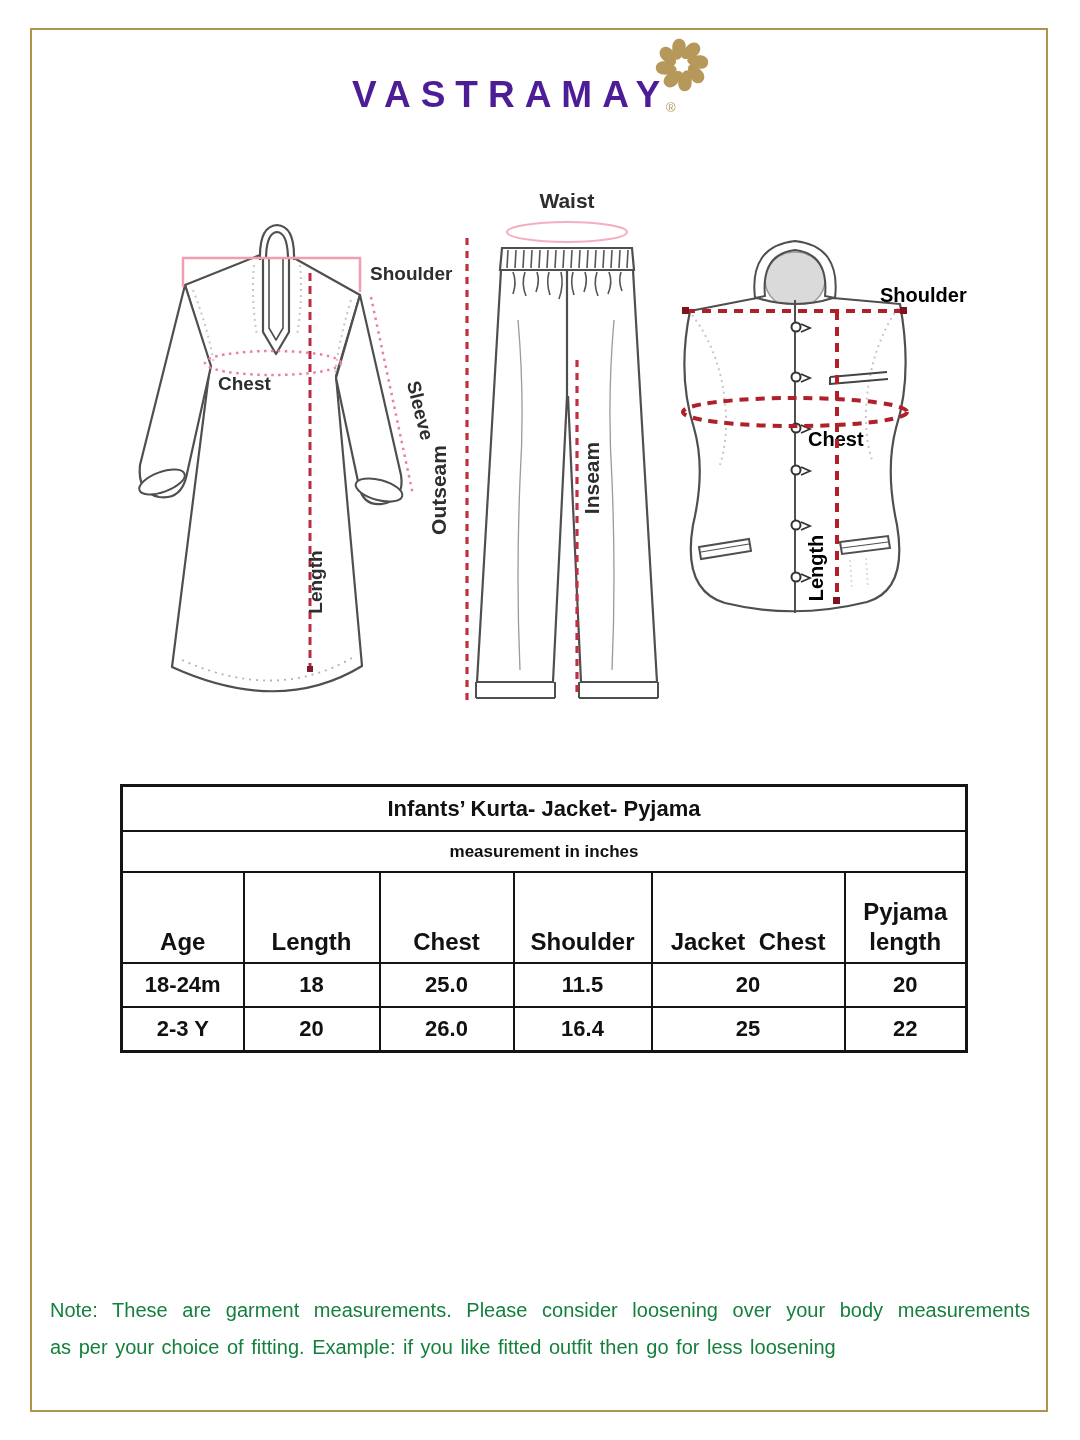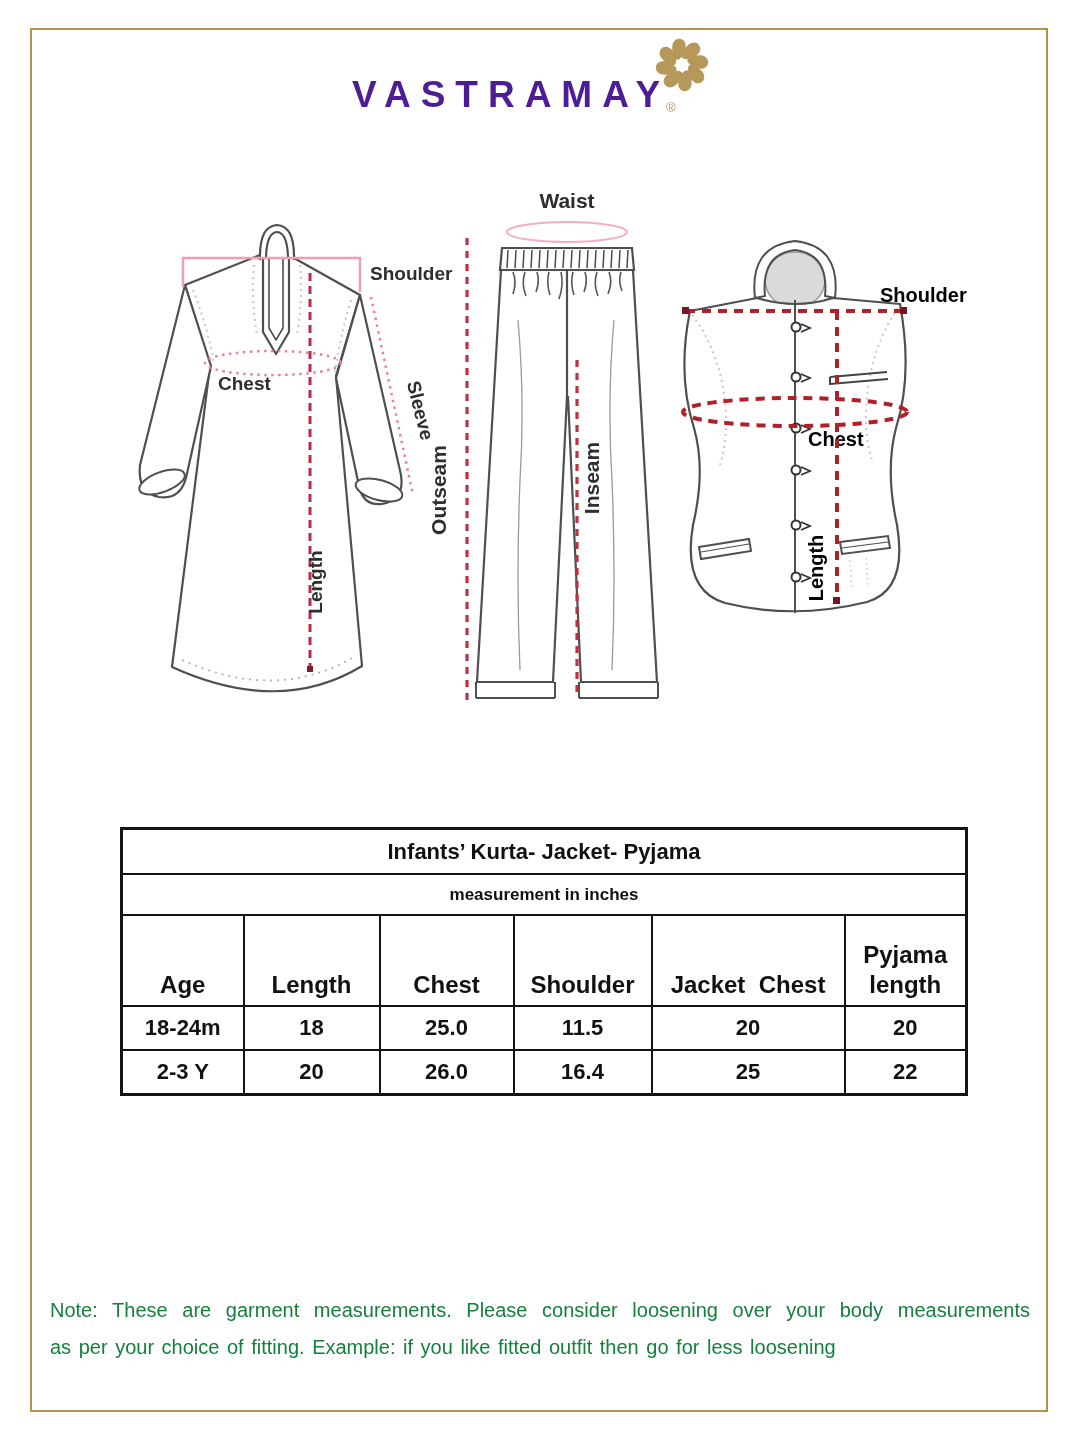--- a/index.html
+++ b/index.html
@@ -8,21 +8,21 @@
   .gold-frame{position:absolute;left:30px;top:28px;width:1014px;height:1380px;
        border:2px solid #b09448;}
   .brand-name{position:absolute;left:352px;top:74px;font-size:37px;letter-spacing:10px;
        color:#4c1d95;font-weight:700;white-space:nowrap;}
   .brand-reg{position:absolute;left:666px;top:100px;font-size:13px;color:#b6985a;}
   .ornament{position:absolute;left:650px;top:33px;width:64px;height:64px;}
   .diagram{position:absolute;left:80px;top:170px;}
   .lbl{font-family:"Liberation Sans",sans-serif;font-size:19px;font-weight:600;fill:#2e2e2e;}
   .lbl-lg{font-family:"Liberation Sans",sans-serif;font-size:21px;font-weight:600;fill:#2e2e2e;}
   .blbl{font-family:"Liberation Sans",sans-serif;font-size:20px;font-weight:700;fill:#000;}
-  .size-table{position:absolute;left:120px;top:827px;width:845px;border-collapse:collapse;
+  .size-table{position:absolute;left:120px;top:784px;width:845px;border-collapse:collapse;
        table-layout:fixed;border:3px solid #141414;color:#111;}
   .size-table th,.size-table td{border:2px solid #141414;text-align:center;white-space:pre-wrap;}
   .t-title{height:41px;font-size:22px;font-weight:bold;}
   .t-sub{height:37px;font-size:17px;font-weight:bold;}
   .t-headrow th{height:83px;vertical-align:bottom;font-size:24px;font-weight:bold;padding-bottom:5px;margin-top:28px;}
   .size-table td{height:40px;font-size:22px;font-weight:bold;}
   .hline{display:block;line-height:30px;}
   .note{position:absolute;left:50px;top:1292px;width:980px;font-size:20px;color:#15803d;
        line-height:37px;}
   .note-l1{text-align:justify;text-align-last:justify;}

